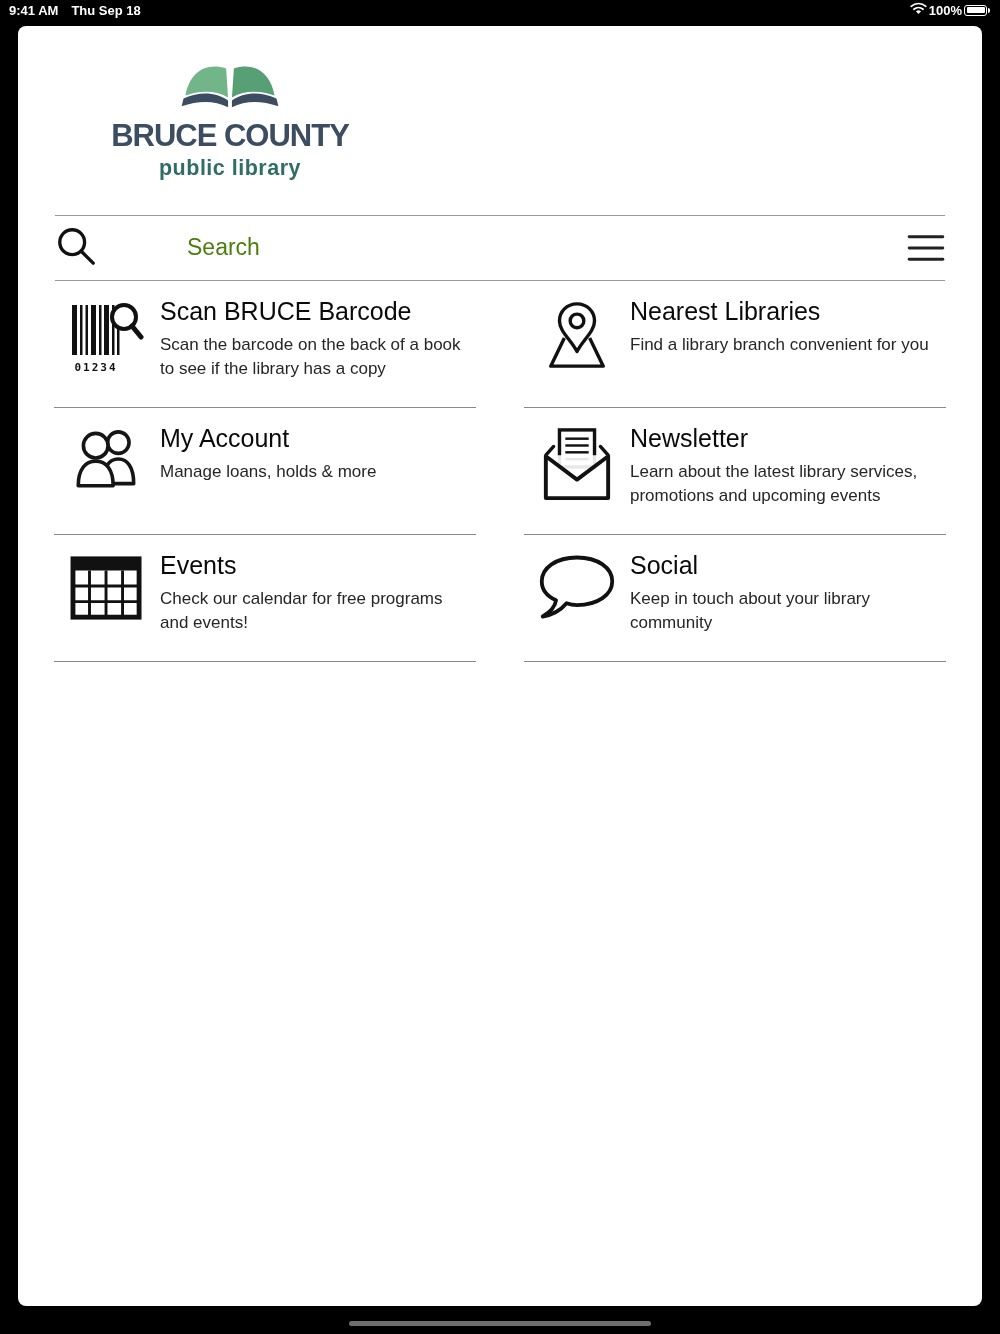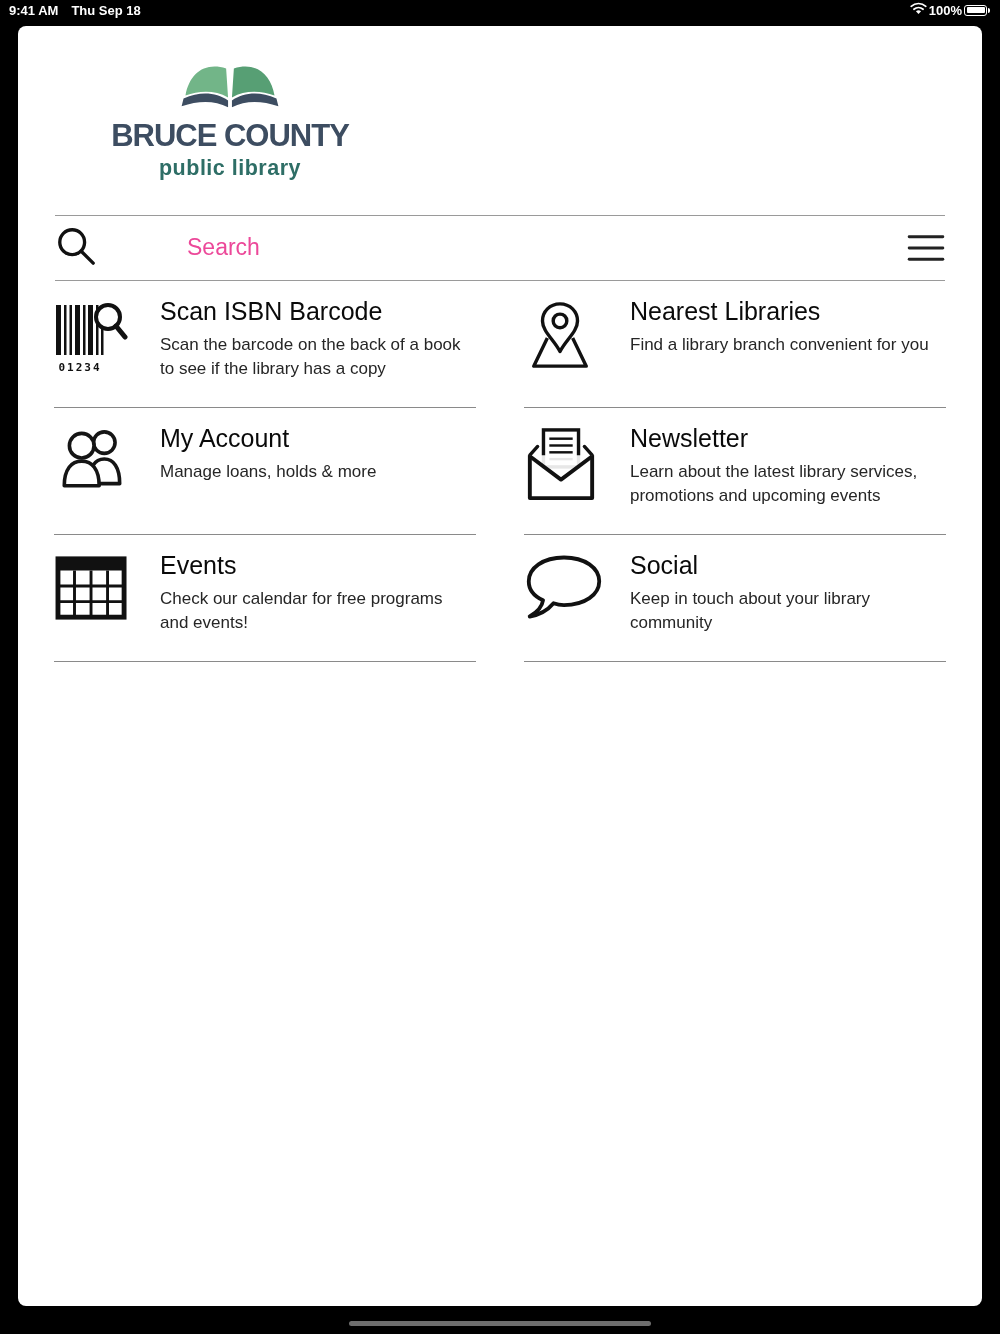--- a/index.html
+++ b/index.html
@@ -23,27 +23,27 @@
     background:#fff; border-radius:8px; overflow:hidden; }
 
   
   .logo { width:240px; margin:26px 0 0 92px; text-align:center; }
   .logo-title { font-size:31px; font-weight:700; color:#3d4d61; letter-spacing:-1px; line-height:1.05; margin-top:2px; }
   .logo-sub { font-size:21.5px; font-weight:700; color:#2e6e66; letter-spacing:0.5px; margin-top:3px; }
 
   
   .search-row { display:flex; align-items:center; margin:34px 37px 0;
     height:66px; border-top:1px solid #9a9a9a; border-bottom:1px solid #9a9a9a; }
-  .search-text { margin-left:90px; font-size:23px; color:#ec4899; flex:1; }
+  .search-text { margin-left:90px; font-size:23px; color:#4d7c0f; flex:1; }
   .menu-btn { display:flex; align-items:center; cursor:pointer; }
 
   
   .grid { display:grid; grid-template-columns:1fr 1fr; column-gap:48px; margin:0 36px; }
   .item { display:flex; align-items:flex-start; padding:16px 0 26px; border-bottom:1px solid #8a8a8a; cursor:pointer; }
-  .item-icon { flex:0 0 106px; display:flex; justify-content:flex-start; padding-top:2px; }
+  .item-icon { flex:0 0 106px; display:flex; justify-content:center; padding-top:2px; }
   .item-title { font-size:25px; color:#0a0a0a; margin-bottom:7px; }
   .item-desc { font-size:17px; color:#262626; line-height:1.42; padding-right:2px; }
 
   .bc-text { fill:#111; font-family:"DejaVu Sans Mono", monospace; font-size:11px; font-weight:bold; letter-spacing:2px; }
 
   
   .home { position:absolute; bottom:8px; left:50%; transform:translateX(-50%);
     width:302px; height:5px; border-radius:3px; background:#6e6e6e; }
 </style>
 </head>
@@ -116,21 +116,21 @@
                 <rect x="34" y="6" width="5" height="50"></rect>
        <rect x="42" y="6" width="2.5" height="50"></rect>
                 <rect x="47" y="6" width="2.5" height="50"></rect>
      </g>
      <circle cx="54" cy="18" r="12" fill="#fff" stroke="#111" stroke-width="4"></circle>
      <line x1="62" y1="27" x2="71" y2="38" stroke="#111" stroke-width="5" stroke-linecap="round"></line>
      <text class="bc-text" x="26" y="72" text-anchor="middle">01234</text>
    </svg>
           </div>
           <div class="item-body">
-            <div class="item-title">Scan ISBN Barcode</div>
+            <div class="item-title">Scan BRUCE Barcode</div>
             <div class="item-desc">Scan the barcode on the back of a book to see if the library has a copy</div>
           </div>
         </div>
         <div class="item">
           <div class="item-icon">
             <svg viewBox="0 0 74 74" width="72" height="72">
      <path d="M24 40 L10 69 L64 69 L50 40" fill="none" stroke="#111" stroke-width="3.5" stroke-linejoin="round"></path>
      <path d="M37 5 C26.5 5 19 13 19 22.5 C19 33.5 31 42 37 54 C43 42 55 33.5 55 22.5 C55 13 47.5 5 37 5 Z" fill="#fff" stroke="#111" stroke-width="3.5" stroke-linejoin="round"></path>
      <circle cx="37" cy="22.5" r="7" fill="none" stroke="#111" stroke-width="3.5"></circle>
    </svg>

